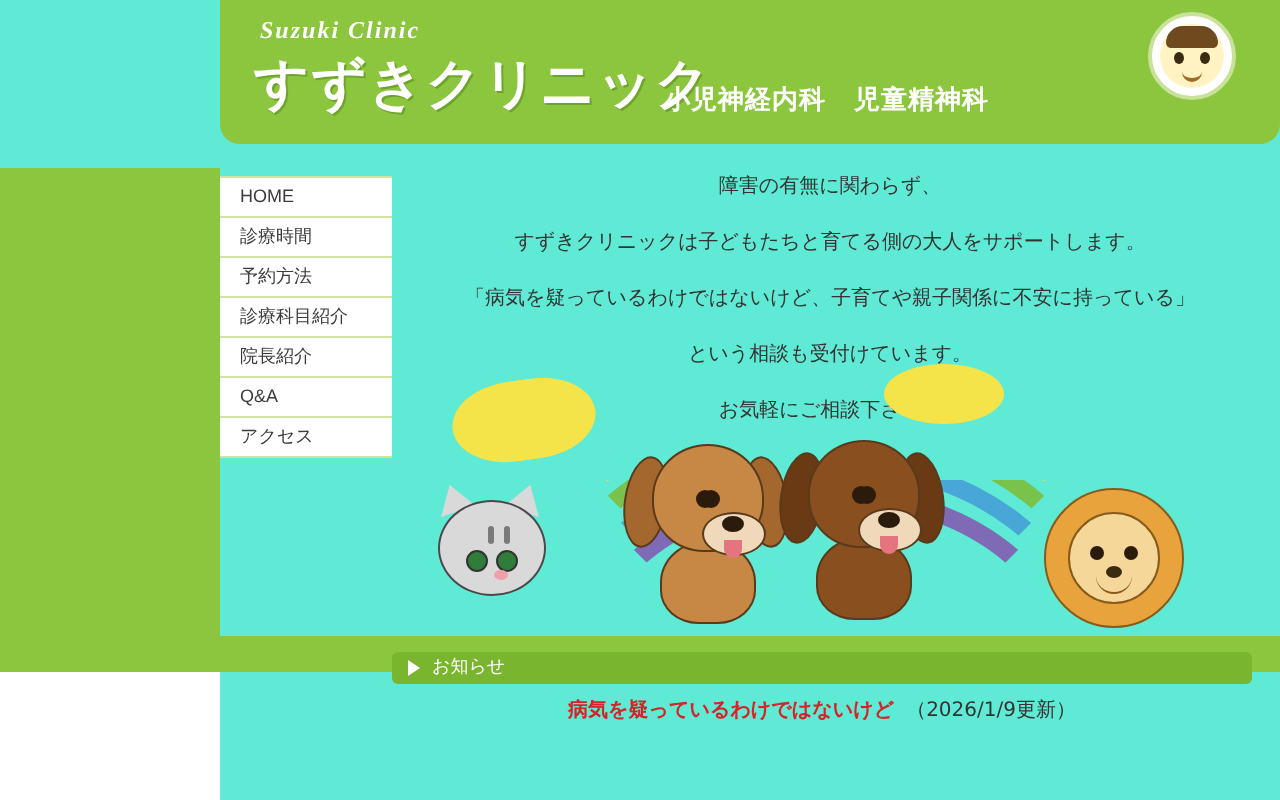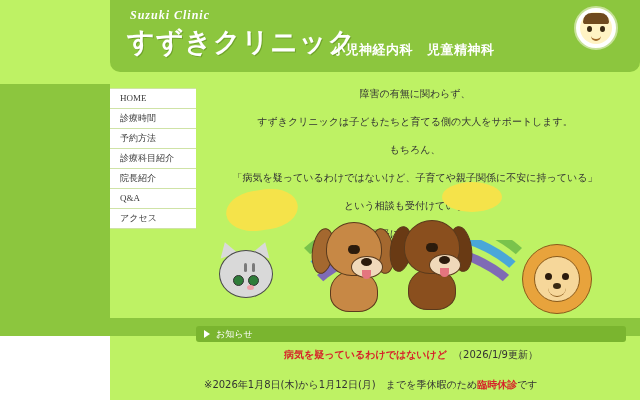--- a/index.html
+++ b/index.html
@@ -10,21 +10,21 @@
     width: 640px;
     height: 400px;
     overflow: hidden;
     background: #ffffff;
     font-family: "Liberation Sans", sans-serif;
   }
   .page {
     position: relative;
     width: 640px;
     height: 400px;
-    background: #bef264;
+    background: #5eead4;
   }
   
   .header {
     position: absolute;
     left: 110px;
     top: 0px;
     width: 530px;
     height: 72px;
     background: #8cc63e;
     border-bottom-left-radius: 10px;
@@ -130,21 +130,21 @@
     width: 86px;
   }
   .nav-item {
     height: 19px;
     line-height: 19px;
     padding-left: 10px;
     font-size: 9px;
     color: #3b3b3b;
     border-bottom: 1px solid #cfe3a6;
     background: #ffffff;
-    font-family: Liberation Serif, serif;
+    font-family: Liberation Sans, sans-serif;
     position: relative;
     cursor: pointer;
   }
   .nav-item:first-child {
     border-top: 1px solid #cfe3a6;
   }
   
   .main {
     position: absolute;
     left: 205px;
@@ -374,21 +374,20 @@
     <div class="nav-item"><span>診療科目紹介</span></div>
     <div class="nav-item"><span>院長紹介</span></div>
     <div class="nav-item"><span>Q&amp;A</span></div>
     <div class="nav-item"><span>アクセス</span></div>
   </div>
 
   <div class="main">
     <div class="intro">
       <p>障害の有無に関わらず、</p>
       <p>すずきクリニックは子どもたちと育てる側の大人をサポートします。</p>
-      <p>もちろん、</p>
       <p>「病気を疑っているわけではないけど、子育てや親子関係に不安に持っている」</p>
       <p>という相談も受付けています。</p>
       <p>お気軽にご相談下さい。</p>
     </div>
   </div>
 
   <div class="illustration">
     <div class="blob-yellow"></div>
     <div class="blob-yellow2"></div>
 
@@ -452,18 +451,15 @@
 
   <div class="news-bar">
     <span class="tri"></span>
     <span>お知らせ</span>
   </div>
 
   <div class="news-body">
     <div class="news-line1">
       <span class="red">病気を疑っているわけではないけど</span><span class="date">（2026/1/9更新）</span>
     </div>
-    <div class="news-line2">
-      <span>※2026年1月8日(木)から1月12日(月)　までを季休暇のため</span><span class="red">臨時休診</span><span>です</span>
-    </div>
   </div>
 
 </div>
 
 </body></html>

